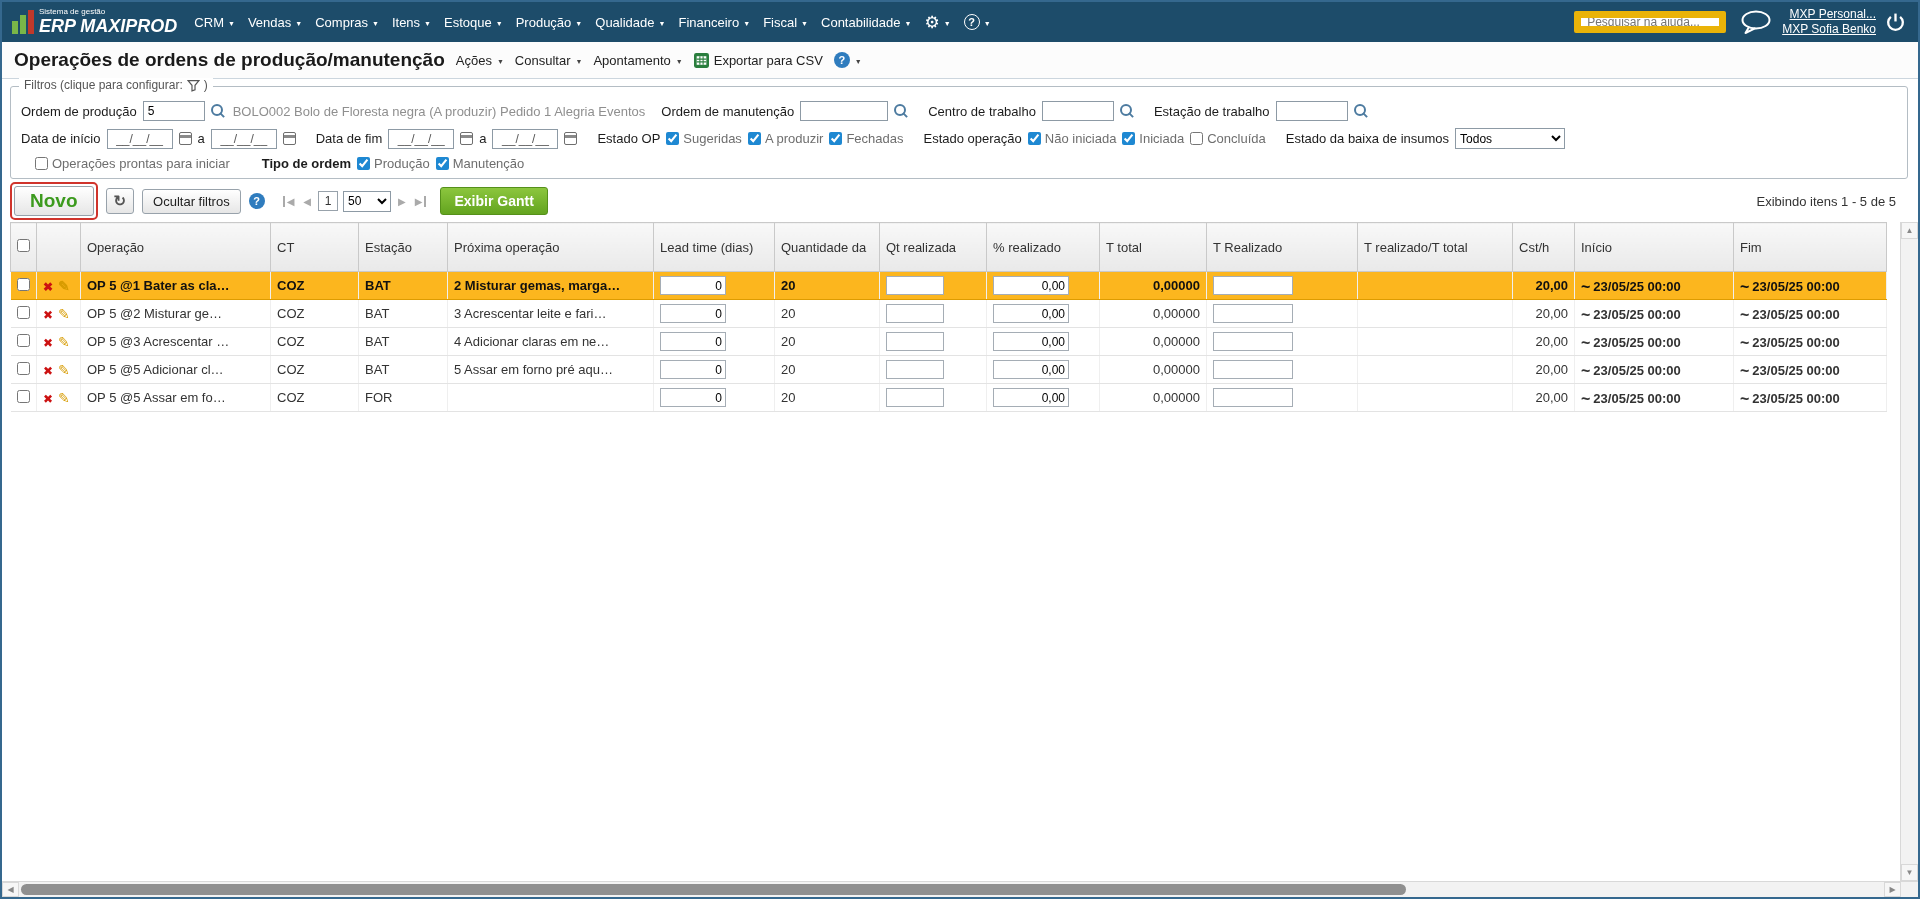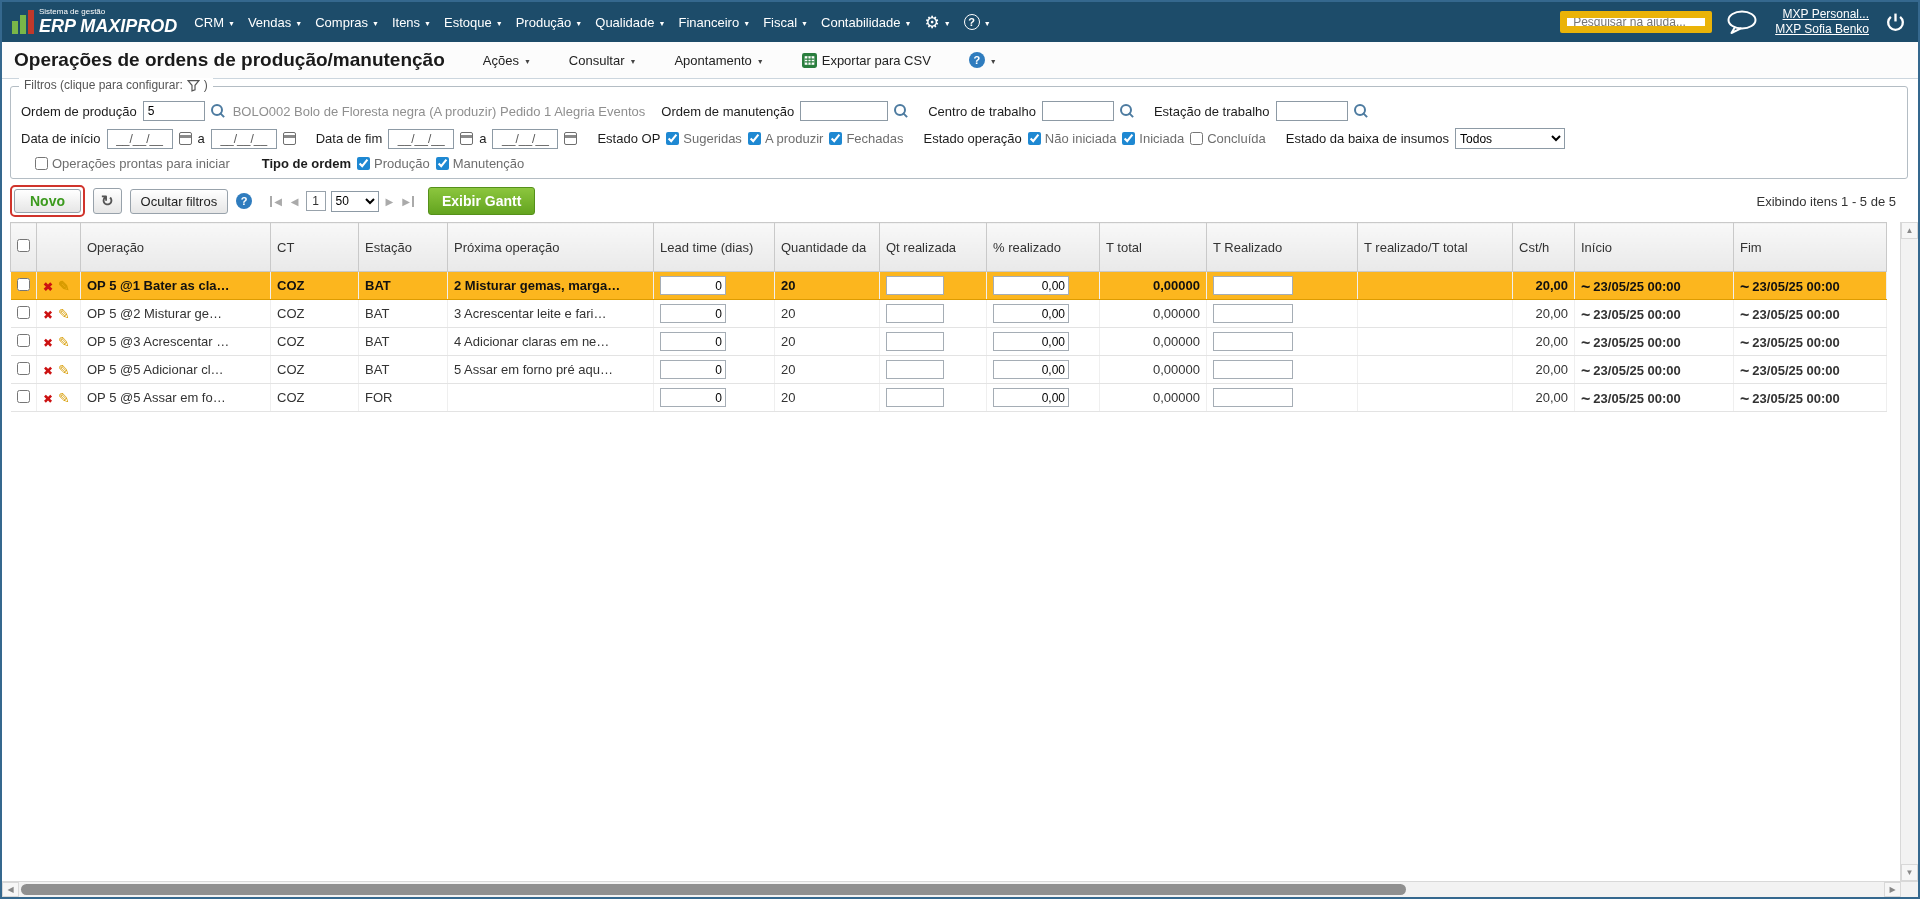--- a/index.html
+++ b/index.html
@@ -18,26 +18,26 @@
   .logo-text { line-height:1.1; }
   .logo-l1 { font-size:8px; }
   .logo-l2 { font-size:18px; font-weight:bold; font-style:italic; }
   .menu-item { font-size:13px; display:flex; align-items:center; gap:4px; cursor:pointer; white-space:nowrap; }
   .caret { font-size:7px; line-height:1; position:relative; top:1px; }
   .top-icon { display:flex; align-items:center; gap:4px; cursor:pointer; }
   .gear { font-size:17px; line-height:1; }
   .circle-q { width:16px; height:16px; border:1.5px solid #fff; border-radius:50%; font-size:11px; font-weight:bold; display:flex; align-items:center; justify-content:center; }
   .topbar-search { margin-left:auto; }
   .topbar-search input { width:152px; height:22px; border:7px solid #eab308; border-radius:2px; font-size:12px; padding:2px 6px; color:#555; font-family:inherit; }
-  .topbar-right { display:flex; align-items:center; gap:16px; margin-right:2px; }
+  .topbar-right { display:flex; align-items:center; gap:9px; margin-right:2px; }
   .account { text-align:right; font-size:12px; line-height:15px; white-space:nowrap; }
   .account .lnk { text-decoration:underline; cursor:pointer; }
 
   
-  .titlebar { flex:0 0 37px; background:#fcfcfc; border-bottom:1px solid #ccd6de; display:flex; align-items:center; padding:0 12px; gap:38px; }
+  .titlebar { flex:0 0 37px; background:#fcfcfc; border-bottom:1px solid #ccd6de; display:flex; align-items:center; padding:0 12px; gap:11px; }
   .page-title { font-size:19px; font-weight:bold; color:#1a1a1a; white-space:nowrap; }
   .tmenu { font-size:13px; color:#222; display:flex; align-items:center; gap:5px; cursor:pointer; white-space:nowrap; }
   .tmenu .caret { color:#444; }
   .export { display:flex; align-items:center; gap:5px; font-size:13px; color:#222; cursor:pointer; }
   .help-blue { width:16px; height:16px; background:#2f7cbe; color:#fff; border-radius:50%; font-size:11px; font-weight:bold; display:flex; align-items:center; justify-content:center; cursor:pointer; }
 
   
   .filters { margin:7px 10px 4px 8px; border:1px solid #b4bdc4; border-radius:3px; position:relative; padding:10px 10px 5px; font-size:13px; color:#1c1c1c; }
   .filters-legend { position:absolute; top:-9px; left:8px; background:#fff; padding:0 5px; color:#555; font-size:12px; display:flex; align-items:center; gap:4px; }
   .frow { display:flex; align-items:center; gap:6px; margin:4px 0 7px; white-space:nowrap; }
@@ -54,21 +54,21 @@
   select.sel { height:21px; border:1px solid #8d9aa5; font-size:12px; font-family:inherit; background:#fff; }
   .cal-icon { display:inline-block; width:13px; height:13px; border:1px solid #6e6e6e; border-radius:2px; background:linear-gradient(#fff 0 2px, #8a8a8a 2px 5px, #fff 5px); cursor:pointer; flex:0 0 auto; }
   .mag-icon { position:relative; width:14px; height:14px; display:inline-block; cursor:pointer; flex:0 0 auto; }
   .mag-icon::before { content:""; position:absolute; width:8px; height:8px; border:2px solid #4d7ba0; border-radius:50%; left:0; top:0; }
   .mag-icon::after { content:""; position:absolute; width:6px; height:2px; background:#4d7ba0; transform:rotate(45deg); left:8px; top:10px; }
 
   
   .toolbar { display:flex; align-items:center; gap:8px; margin:2px 10px 5px 8px; height:32px; }
   .novo-hl { border:2px solid #d0342c; border-radius:5px; padding:2px; display:inline-flex; }
   .btn { border:1px solid #98a2ab; border-radius:3px; background:linear-gradient(#ffffff,#e6e6e6); font-size:13px; padding:4px 10px; font-family:inherit; color:#222; cursor:pointer; white-space:nowrap; }
-  .btn-novo { color:#3c9a1e; font-weight:bold; font-size:14px; padding:3px 15px; }
+  .btn-novo { color:#3c9a1e; font-weight:bold; font-size:19px; padding:3px 15px; }
   .btn-icon { padding:3px 7px; font-size:15px; color:#555; font-weight:bold; }
   .gantt-btn { background:linear-gradient(#8cc63e,#63a41f); border:1px solid #55901a; color:#fff; font-weight:bold; font-size:14px; padding:5px 13px; border-radius:3px; margin-left:6px; cursor:pointer; font-family:inherit; }
   .pager { display:flex; align-items:center; gap:5px; margin-left:10px; }
   .pg-arrow { color:#aaa; font-size:10px; cursor:default; padding:0 2px; }
   .pg-bar { border-left:2px solid #aaa; }
   .pg-bar-r { border-right:2px solid #aaa; }
   .page-box { width:20px; height:20px; border:1px solid #98a2ab; text-align:center; font-size:12px; color:#333; background:#fff; font-family:inherit; padding:0; }
   .items-info { margin-left:auto; font-size:13px; color:#333; padding-right:12px; }
 
   

